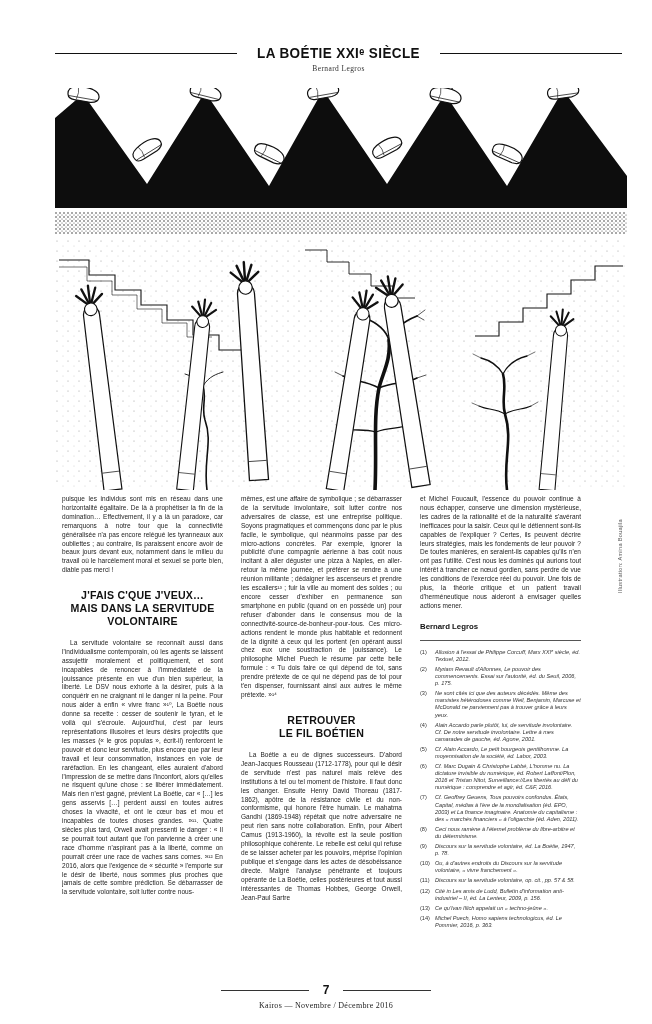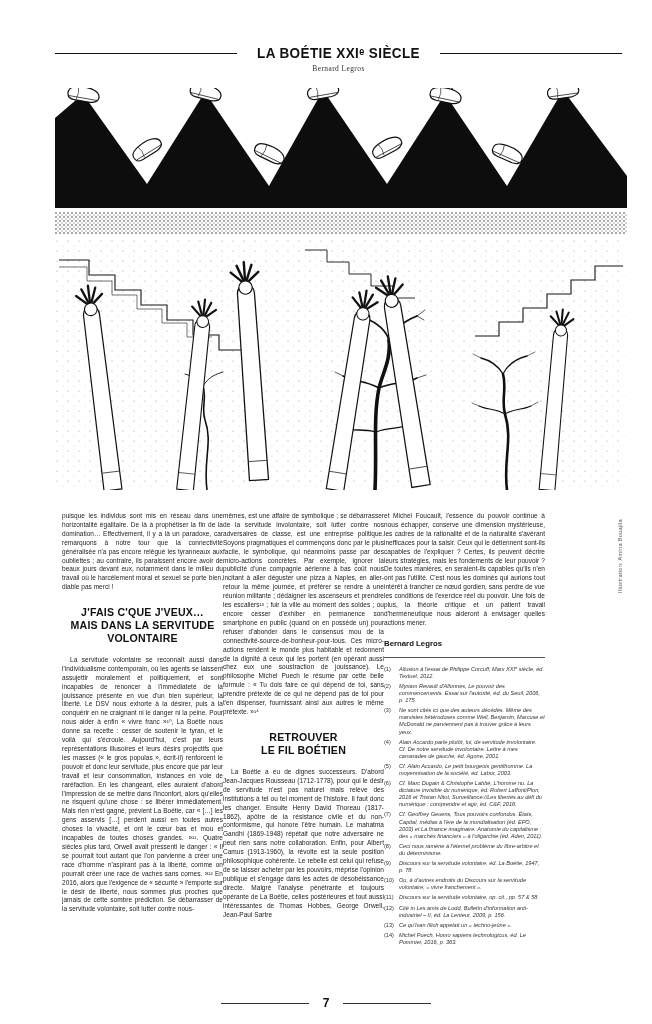--- a/index.html
+++ b/index.html
@@ -25,22 +25,22 @@
   
   .illu{ position:absolute; top:88px; left:55px; width:572px; height:402px; }
   .illu svg{ display:block; width:572px; height:402px; }
   .credit{
     position:absolute; right:4px; top:395px; height:110px;
     writing-mode:vertical-rl; transform:rotate(180deg);
     font-size:5.6px; color:#555; letter-spacing:.3px;
   }
   
   .cols{
-    position:absolute; top:512px; left:62px; width:520px; height:492px;
-    display:flex; overflow:hidden;
+    position:absolute; top:495px; left:62px; width:520px; height:492px;
+    display:flex; gap:18px; overflow:hidden;
   }
   .col{ width:161px; flex:0 0 161px; overflow:hidden; }
   .col p{
     font-size:6.5px; line-height:8.9px; text-align:justify; color:#222;
     letter-spacing:0.02px;
   }
   .col p.indent{ text-indent:8px; }
   h2.sec{
     font-size:10.6px; line-height:12.6px; font-weight:bold; text-align:center;
     white-space:pre-line; color:#111; margin:14px 4px 12px 4px; letter-spacing:.2px;
@@ -246,15 +246,16 @@
       </ol>
     </div>
   </main>
 
   <footer class="ftr">
     <div class="pageno-row">
       <span class="rule"></span>
       <span class="pageno">7</span>
       <span class="rule"></span>
     </div>
+    <div class="journal">Kairos — Novembre / Décembre 2016</div>
   </footer>
 
 </div>
 
 </body></html>

